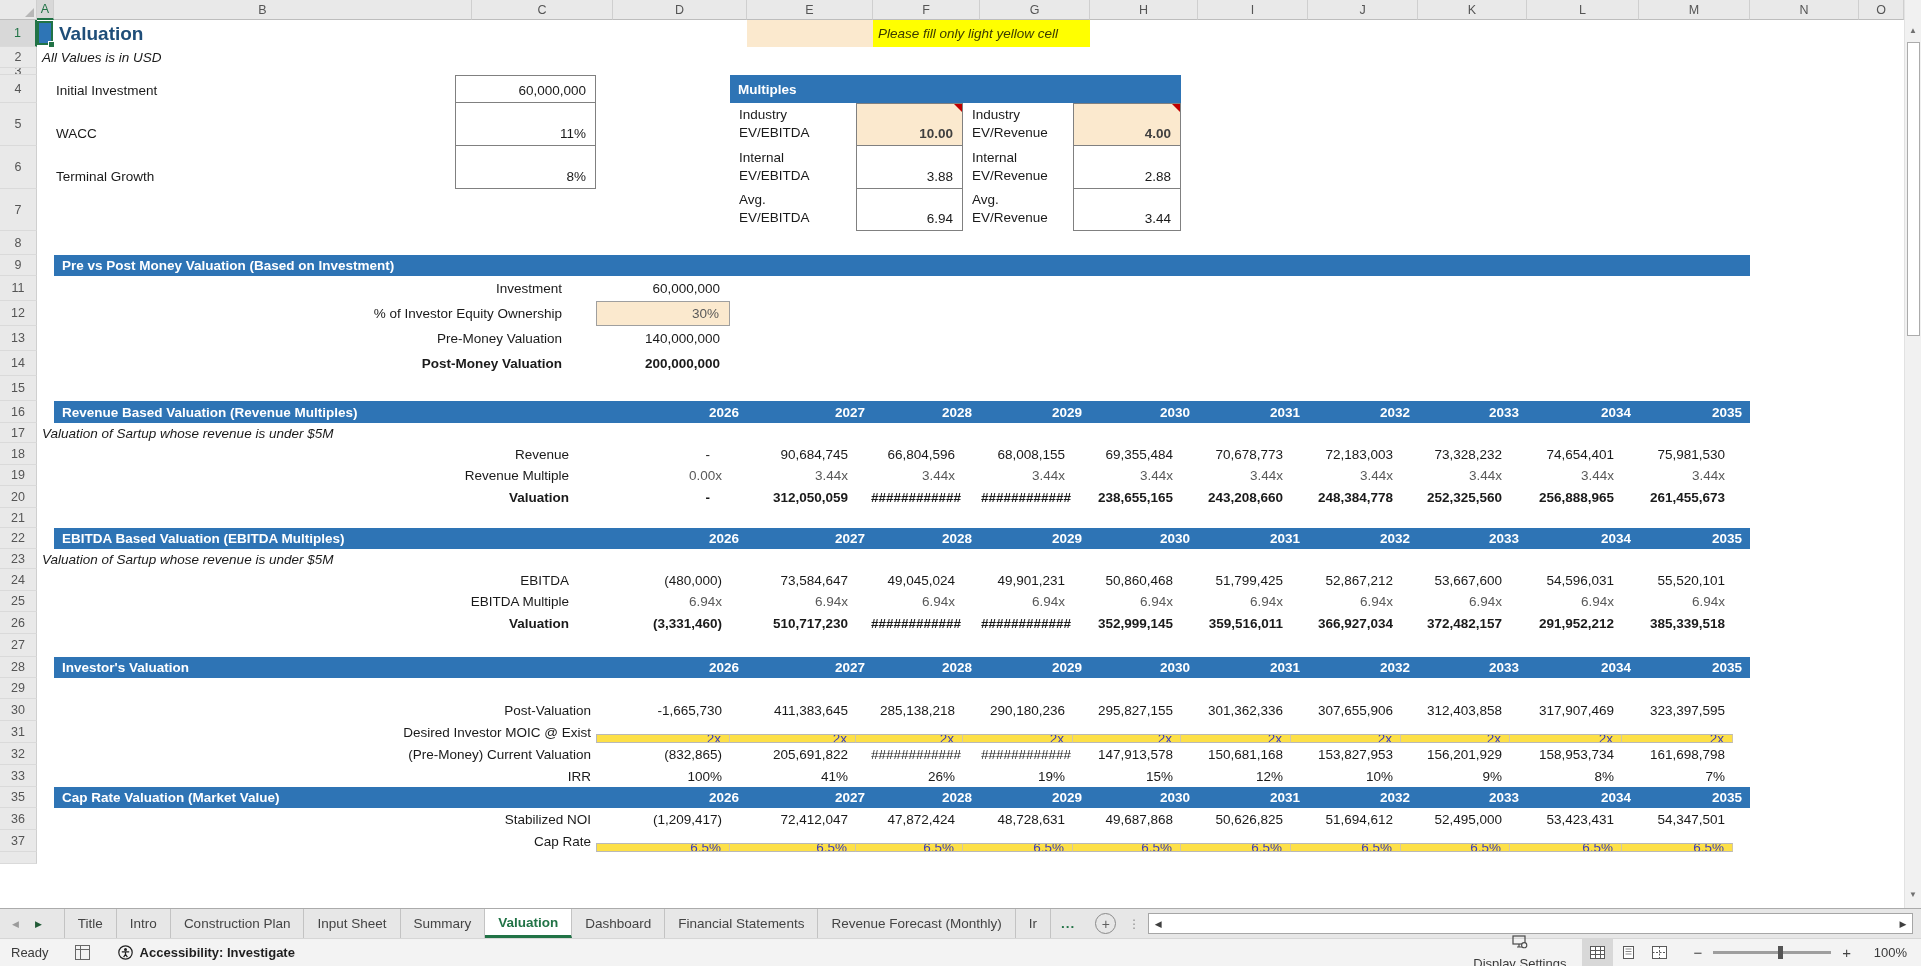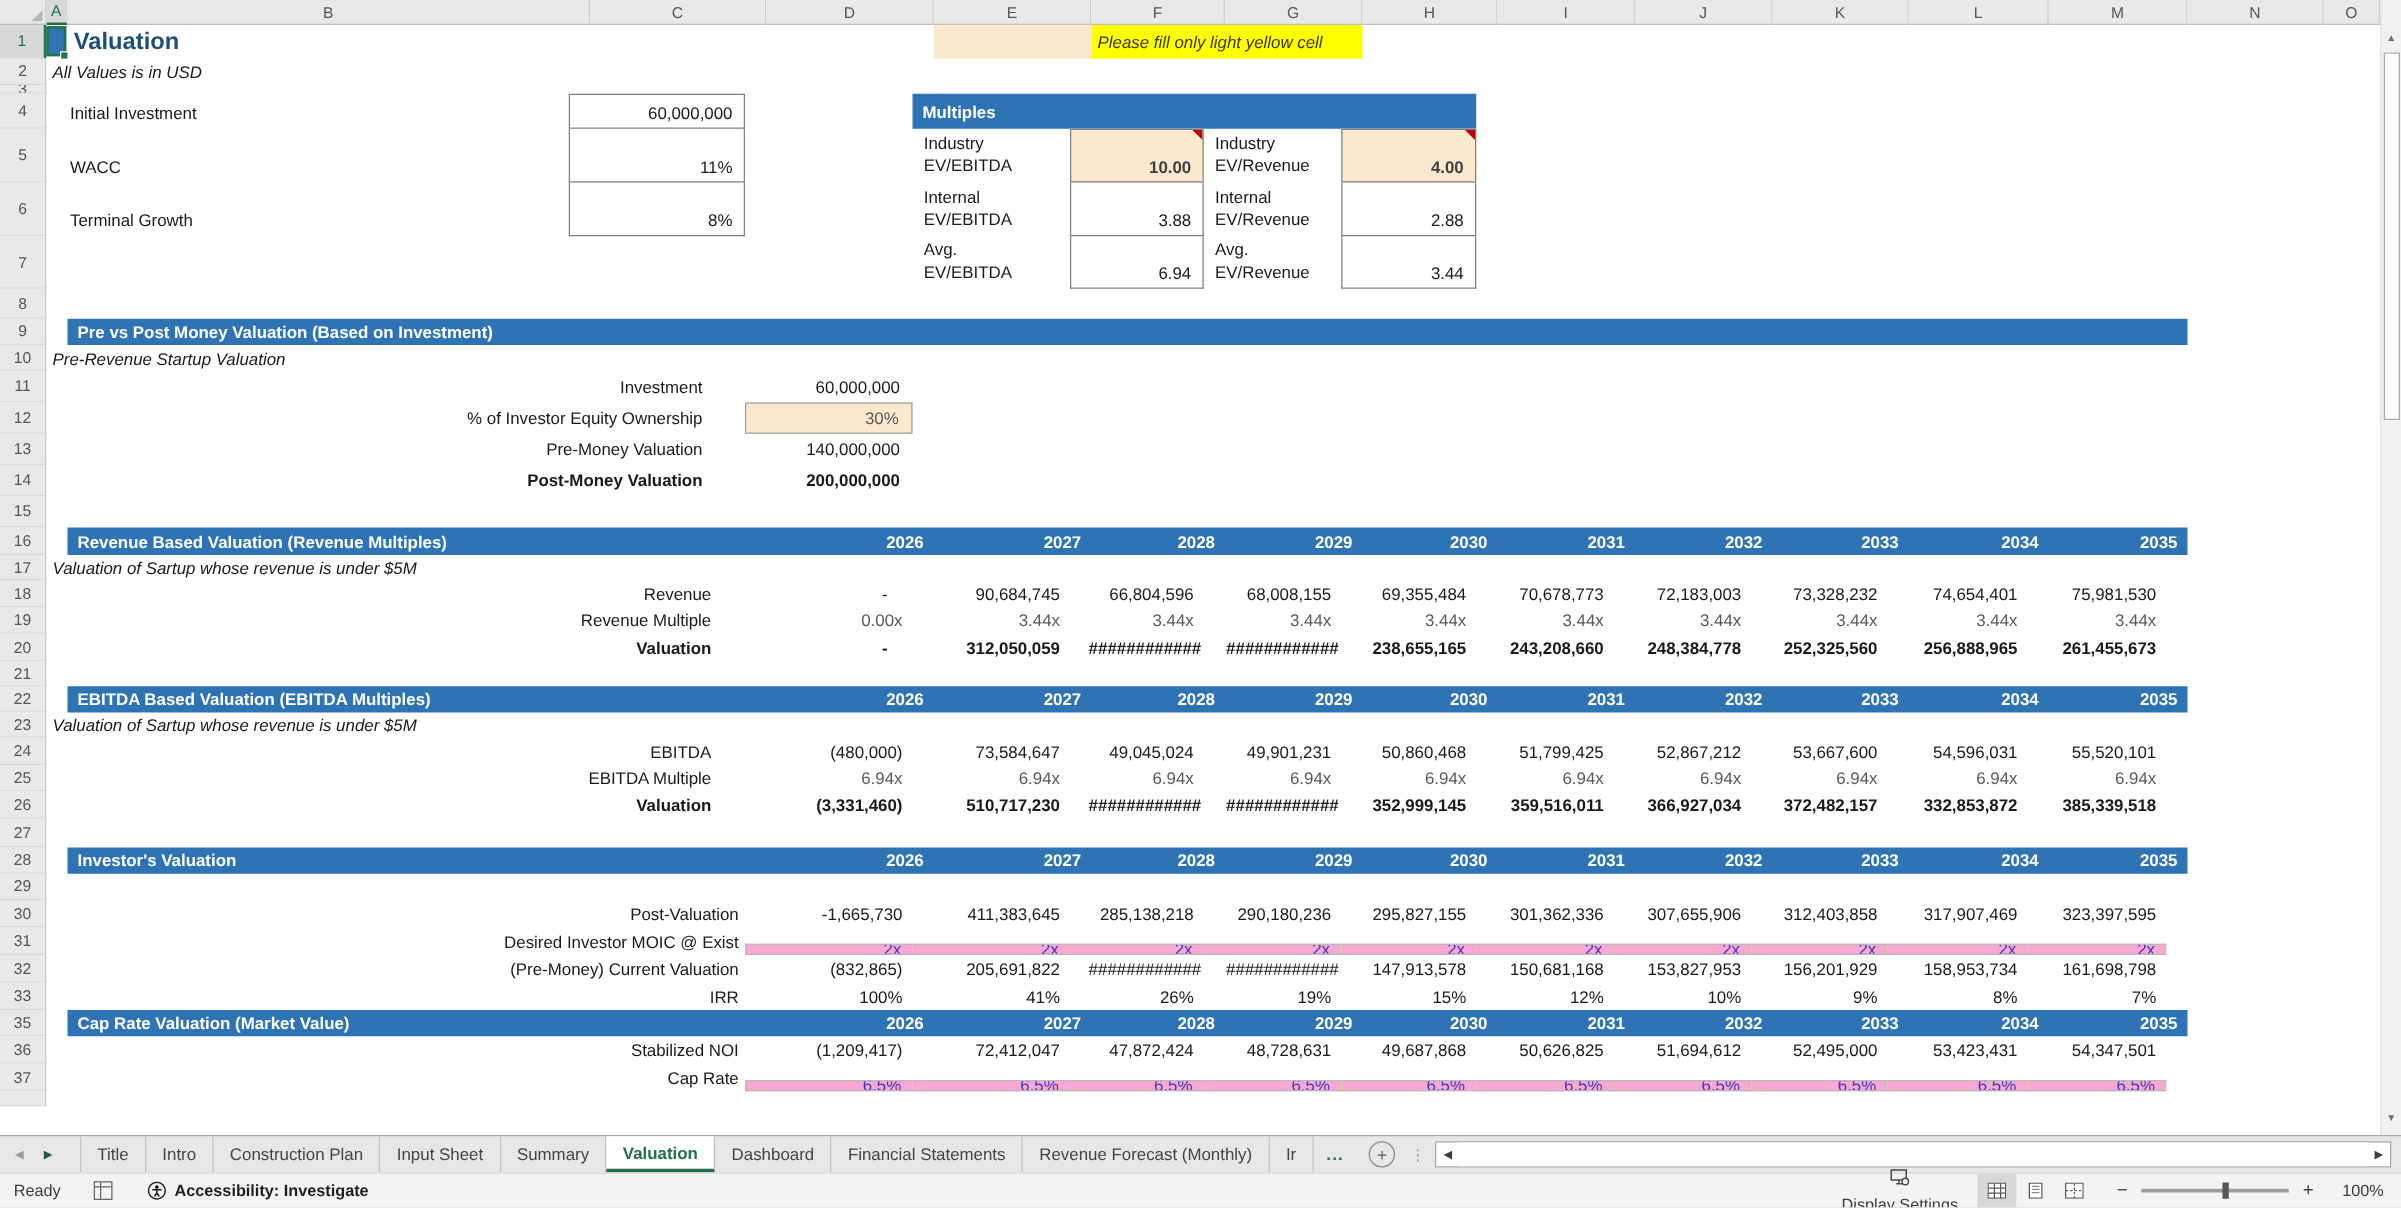--- a/index.html
+++ b/index.html
@@ -45,21 +45,21 @@
   .plabel{display:flex;align-items:center;justify-content:flex-end;padding-right:34px;}
   .pval{display:flex;align-items:center;justify-content:flex-end;padding-right:10px;}
   .tanbox{background:#FBE9CE;border:1px solid #9f9f9f;color:#595959;}
   .b{font-weight:bold;}
   
   .ylabel{display:flex;align-items:center;justify-content:flex-end;}
   .num{display:flex;align-items:center;justify-content:flex-end;padding-right:8px;}
   .num.dash{padding-right:20px;}
   .num.hash{padding-right:2px;}
   .num.mut{color:#595959;}
-  .tanband{background:#f9a8d4;border-top:1px solid #b9b9b9;border-bottom:1px solid #b9b9b9;border-right:1px solid #d2c5a7;color:#3B3BBD;margin-top:13px;}
+  .tanband{background:#fde047;border-top:1px solid #b9b9b9;border-bottom:1px solid #b9b9b9;border-right:1px solid #d2c5a7;color:#3B3BBD;margin-top:13px;}
   .tanband.first{border-left:1px solid #b9b9b9;}
   
   .vscroll{position:absolute;top:0;left:1904px;width:17px;height:908px;background:#F1F1F1;border-left:1px solid #E2E2E2;box-sizing:border-box;}
   .vs-arrow{position:absolute;left:0;width:16px;text-align:center;font-size:8px;color:#707070;}
   .vs-thumb{position:absolute;left:2px;width:11px;background:#fff;border:1px solid #ABABAB;}
   
   .tabbar{position:absolute;top:908px;left:0;width:1921px;height:30px;background:#E7E7E7;border-top:1px solid #ABABAB;
           box-sizing:border-box;display:flex;align-items:stretch;color:#444;}
   .tnav{display:flex;align-items:center;gap:16px;padding:0 22px 0 12px;}
   .tnav .arr{font-size:9px;color:#9b9b9b;}
@@ -191,24 +191,20 @@
           <div class="cell box bt0" style="width: 108px;">3.44</div>
         </div>
         <div class="grow" style="height: 24px;">
           <div class="rh">8</div>
         </div>
         <div class="grow" style="height: 21px;">
           <div class="rh">9</div>
           <div class="cell" style="width: 17px;"></div>
           <div class="cell bar pl" style="width: 1696px;">Pre vs Post Money Valuation (Based on Investment)</div>
         </div>
-        <div class="grow" style="height: 21px;">
-          <div class="rh">10</div>
-          <div class="cell subtitle2" style="width: 819px;">Pre-Revenue Startup Valuation</div>
-        </div>
         <div class="grow" style="height: 25px;">
           <div class="rh">11</div>
           <div class="cell plabel" style="width: 559px;">Investment</div>
           <div class="cell pval" style="width: 134px;">60,000,000</div>
         </div>
         <div class="grow" style="height: 25px;">
           <div class="rh">12</div>
           <div class="cell plabel" style="width: 559px;">% of Investor Equity Ownership</div>
           <div class="cell pval tanbox" style="width: 134px;">30%</div>
         </div>
@@ -344,21 +340,21 @@
           <div class="rh">26</div>
           <div class="cell ylabel b" style="width: 559px; padding-right: 27px;">Valuation</div>
           <div class="cell num b" style="width: 134px;">(3,331,460)</div>
           <div class="cell num b" style="width: 126px;">510,717,230</div>
           <div class="cell num b hash" style="width: 107px;">############</div>
           <div class="cell num b hash" style="width: 110px;">############</div>
           <div class="cell num b" style="width: 108px;">352,999,145</div>
           <div class="cell num b" style="width: 110px;">359,516,011</div>
           <div class="cell num b" style="width: 110px;">366,927,034</div>
           <div class="cell num b" style="width: 109px;">372,482,157</div>
-          <div class="cell num b" style="width: 112px;">332,853,872</div>
+          <div class="cell num b" style="width: 112px;">291,952,212</div>
           <div class="cell num b" style="width: 111px;">385,339,518</div>
         </div>
         <div class="grow" style="height: 23px;">
           <div class="rh">27</div>
         </div>
         <div class="grow" style="height: 21px;">
           <div class="rh">28</div>
           <div class="cell" style="width: 17px;"></div>
           <div class="cell bar" style="width: 1696px;">
             <div class="ybar-title" style="width: 559px;">Investor's Valuation</div>

